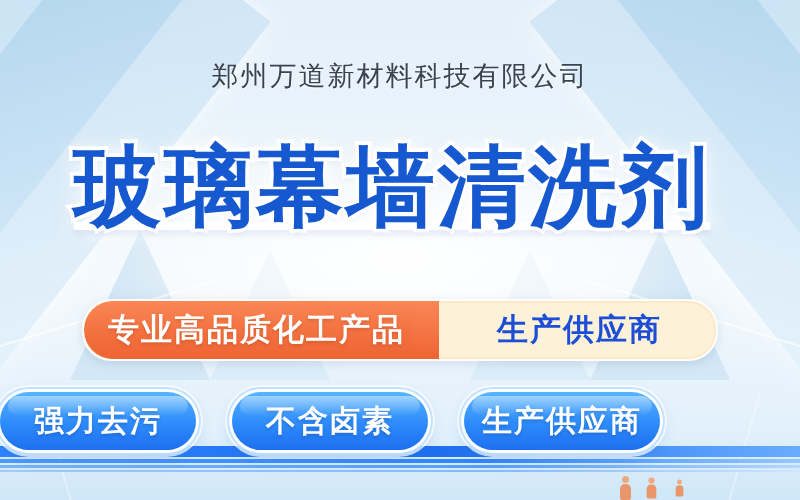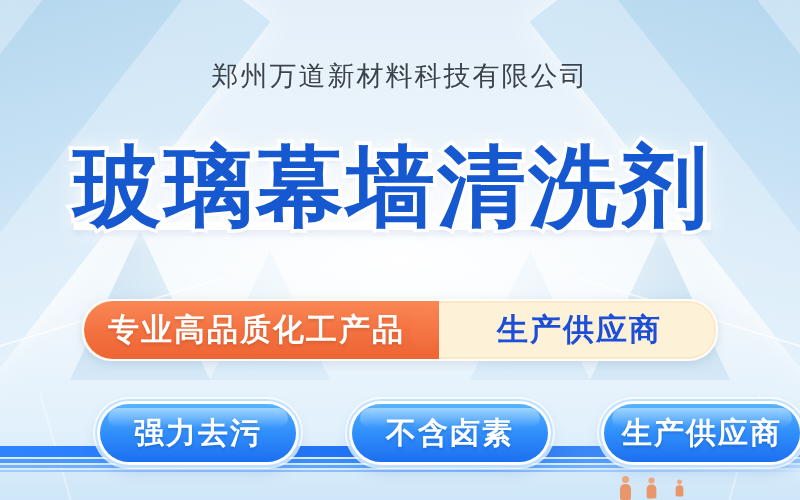--- a/index.html
+++ b/index.html
@@ -138,22 +138,22 @@
     clip-path:ellipse(50% 50% at 0% 50%);
   }
   .subbar .right{
     flex:1 1 auto;display:flex;align-items:center;justify-content:center;
     padding-left:18px;padding-right:14px;
     color:#1d4ed8;font-size:31px;font-weight:700;letter-spacing:2px;
   }
 
   
   .pills{
-    position:absolute;top:404px;left:0;right:0;
-    display:flex;justify-content:flex-end;gap:56px;
+    position:absolute;top:392px;left:0;right:0;
+    display:flex;justify-content:flex-start;gap:36px;
   }
   .pill{
     position:relative;width:196px;height:58px;border-radius:29px;
     background:linear-gradient(180deg,#56b4ff 0%,#2f8dfb 52%,#1d6ff0 100%);
     display:flex;align-items:center;justify-content:center;
     color:#ffffff;font-size:30px;font-weight:700;letter-spacing:2px;
     box-shadow:
       0 0 0 3px rgba(255,255,255,.95),
       0 0 0 5px rgba(186,221,255,.85),
       0 0 0 7px rgba(255,255,255,.7),

